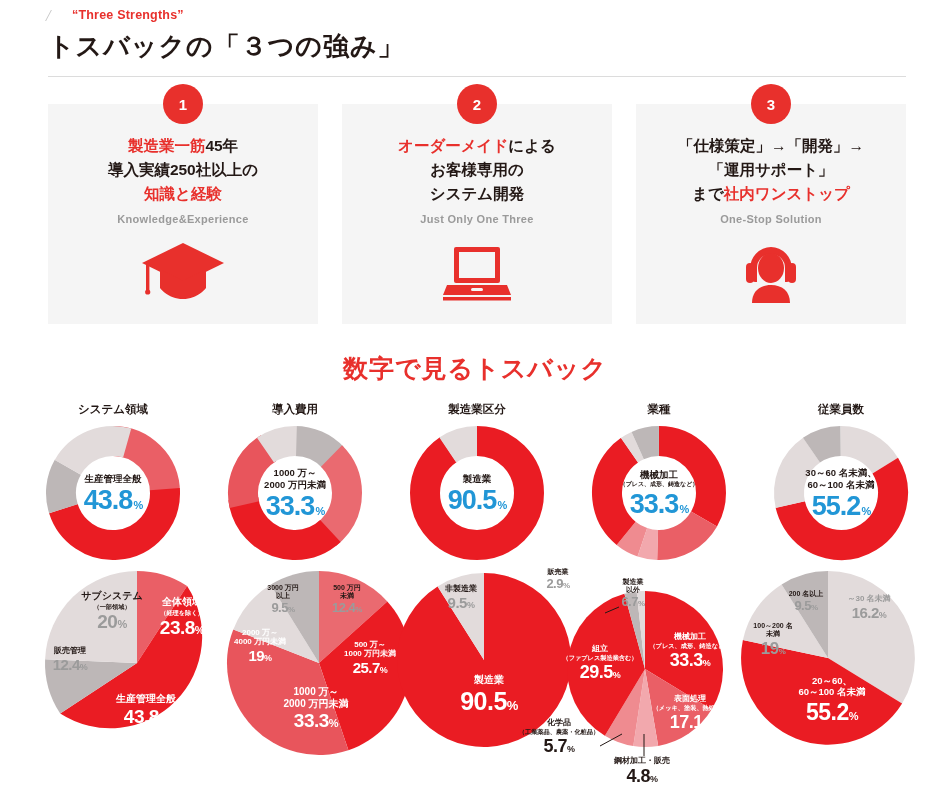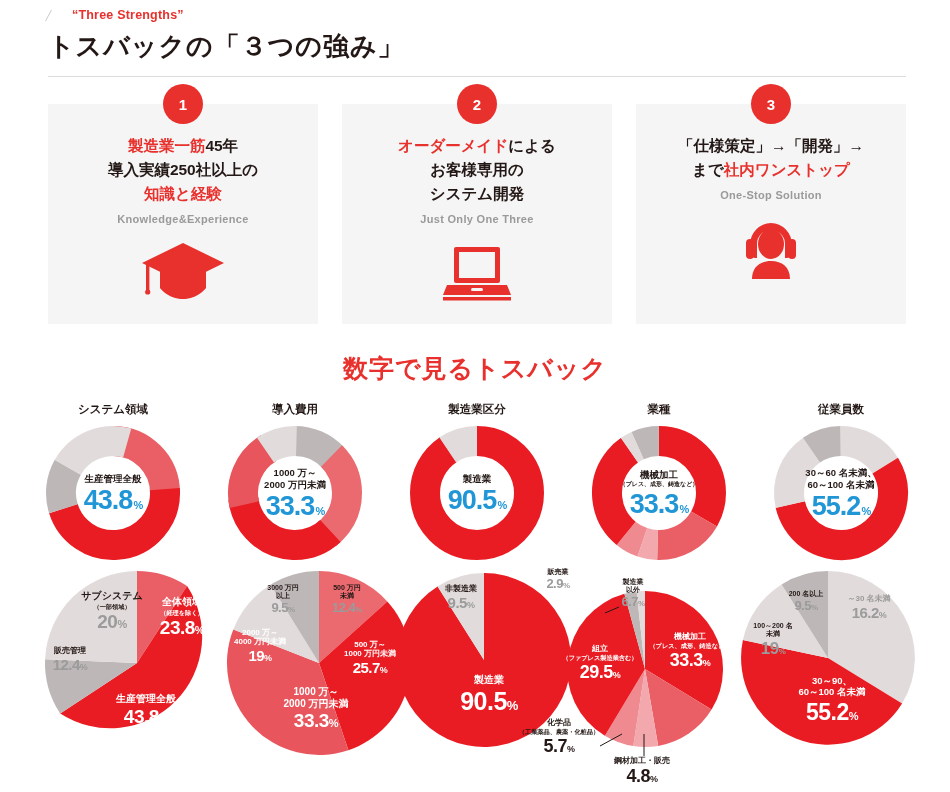--- a/index.html
+++ b/index.html
@@ -142,20 +142,21 @@
           <rect x="37" y="47" width="12" height="3" rx="1.5" fill="#f5f5f5"></rect>
           <rect x="9" y="56" width="68" height="3.5" fill="#e8302c"></rect>
         </svg>
       </div>
     </div>
 
     <div class="card">
       <div class="badge">3</div>
       <div class="card-heading">
         <div><span>「仕様策定」→「開発」→</span></div>
+        <div><span>「運用サポート」</span></div>
         <div><span>まで</span><span class="hl">社内ワンストップ</span></div>
       </div>
       <div class="card-sub">One-Stop Solution</div>
       <div class="card-icon">
         <svg width="86" height="62" viewBox="0 0 86 62">
           <path d="M22,28 a21,22 0 0 1 42,0 v8 a5,5 0 0 1 -5,5 h-2 v-14 a14,14 0 0 0 -28,0 v14 h-2 a5,5 0 0 1 -5,-5 z" fill="#e8302c"></path>
           <rect x="18" y="22" width="8" height="20" rx="4" fill="#e8302c"></rect>
           <rect x="60" y="22" width="8" height="20" rx="4" fill="#e8302c"></rect>
           <ellipse cx="43" cy="27" rx="13" ry="15" fill="#e8302c"></ellipse>
           <path d="M24,62 C24,50 32,44 43,44 C54,44 62,50 62,62 Z" fill="#e8302c"></path>
@@ -379,20 +380,25 @@
       <div class="pie-lbl small" style="left:86px; top:48px; width:88px;">
         <span class="t w">機械加工</span>
         <span class="s w">（プレス、成形、鋳造など）</span>
         <span class="v w" style="font-size:18px;"><span>33.3</span><span class="pct">%</span></span>
       </div>
       <div class="pie-lbl small" style="left:-8px; top:60px; width:96px;">
         <span class="t w">組立</span>
         <span class="s w">（ファブレス製造業含む）</span>
         <span class="v w" style="font-size:18px;"><span>29.5</span><span class="pct">%</span></span>
       </div>
+      <div class="pie-lbl small" style="left:86px; top:110px; width:88px;">
+        <span class="t w">表面処理</span>
+        <span class="s w">（メッキ、塗装、熱処理）</span>
+        <span class="v w" style="font-size:18px;"><span>17.1</span><span class="pct">%</span></span>
+      </div>
       <div class="pie-lbl small" style="left:-44px; top:134px; width:86px;">
         <span class="t k">化学品</span>
         <span class="s k">（工業薬品、農薬・化粧品）</span>
         <span class="v k" style="font-size:18px;"><span>5.7</span><span class="pct">%</span></span>
       </div>
       <div class="pie-lbl small" style="left:24px; top:172px; width:116px;">
         <span class="t k">鋼材加工・販売</span>
         <span class="v k" style="font-size:18px;"><span>4.8</span><span class="pct">%</span></span>
       </div>
       <svg style="position:absolute; left:0; top:0; pointer-events:none;" width="200" height="210" viewBox="0 0 200 210">
@@ -417,21 +423,21 @@
       <div class="pie-lbl small" style="left:92px; top:26px; width:78px;">
         <span class="t g">～30 名未満</span>
         <span class="v g"><span>16.2</span><span class="pct">%</span></span>
       </div>
       <div class="pie-lbl xsmall" style="left:-4px; top:54px; width:78px;">
         <span class="t k">100～200 名</span>
         <span class="t k">未満</span>
         <span class="v g" style="font-size:17px;"><span>19</span><span class="pct">%</span></span>
       </div>
       <div class="pie-lbl" style="left:32px; top:108px; width:124px;">
-        <span class="t w" style="font-size:9.5px;">30～90、</span>
+        <span class="t w" style="font-size:9.5px;">20～60、</span>
         <span class="t w" style="font-size:9.5px;">60～100 名未満</span>
         <span class="v w" style="font-size:23px;"><span>55.2</span><span class="pct">%</span></span>
       </div>
     </div>
 
   </div>
 
 </div>
 
 </body></html>

